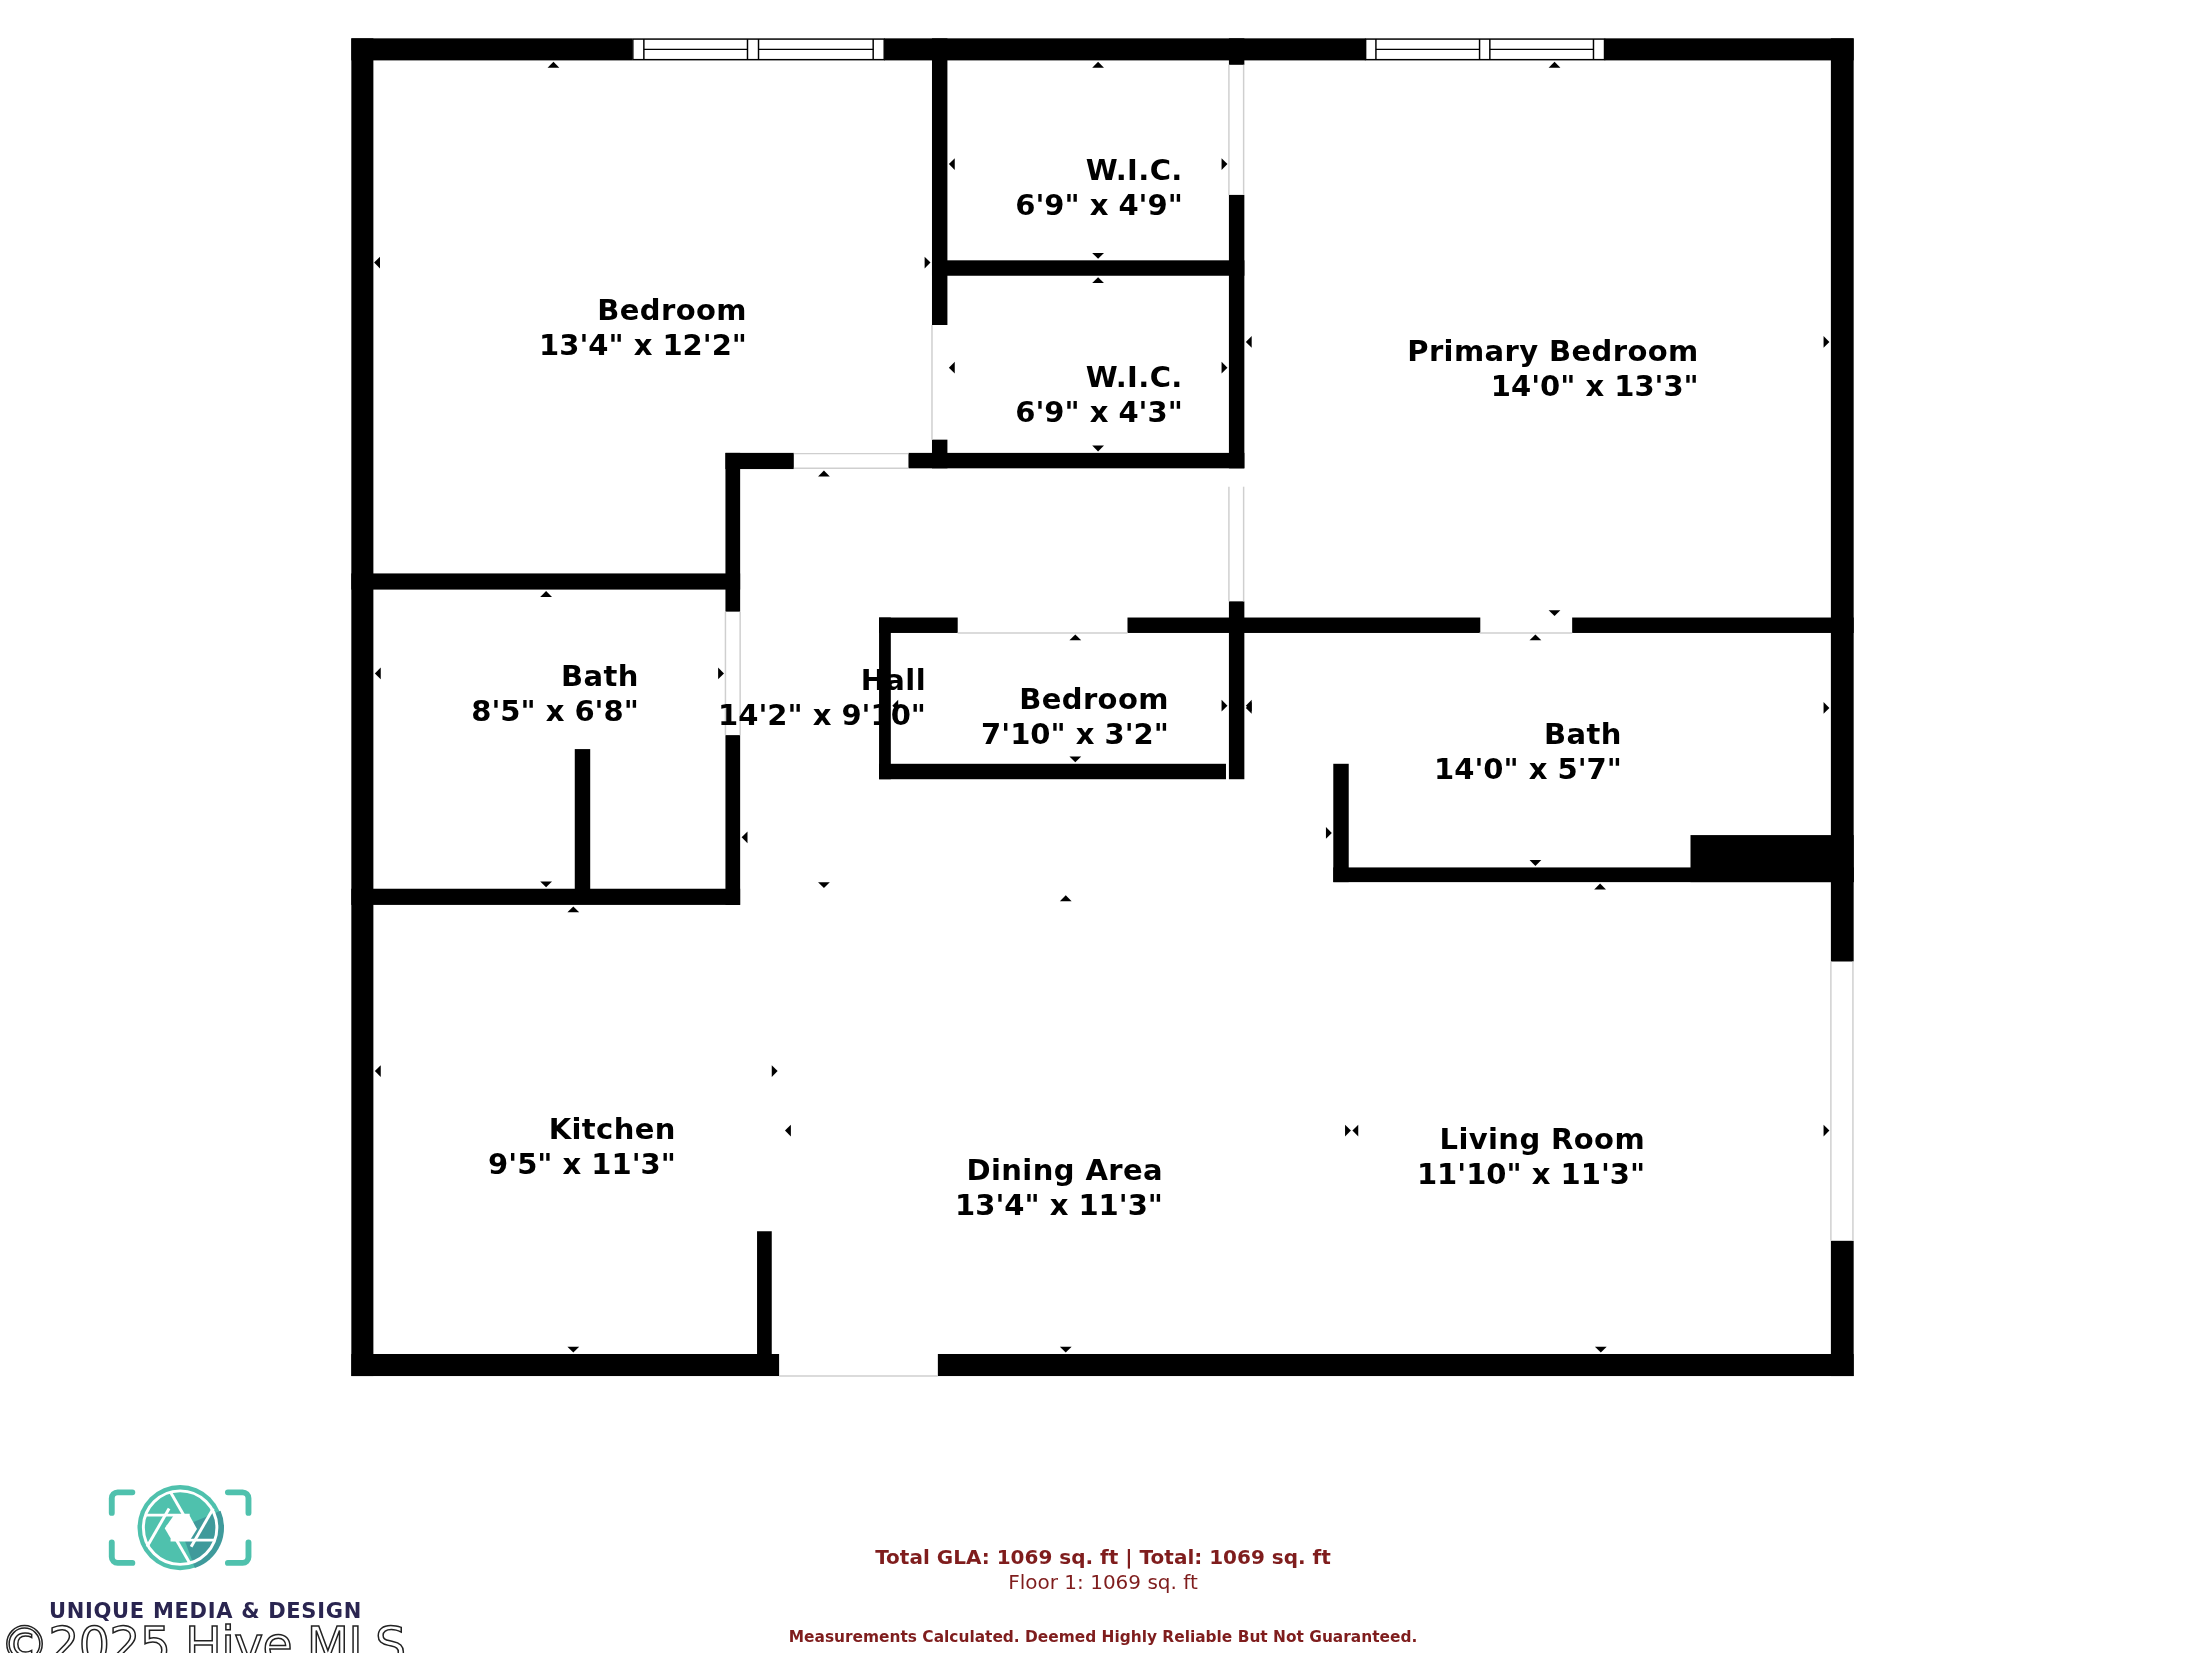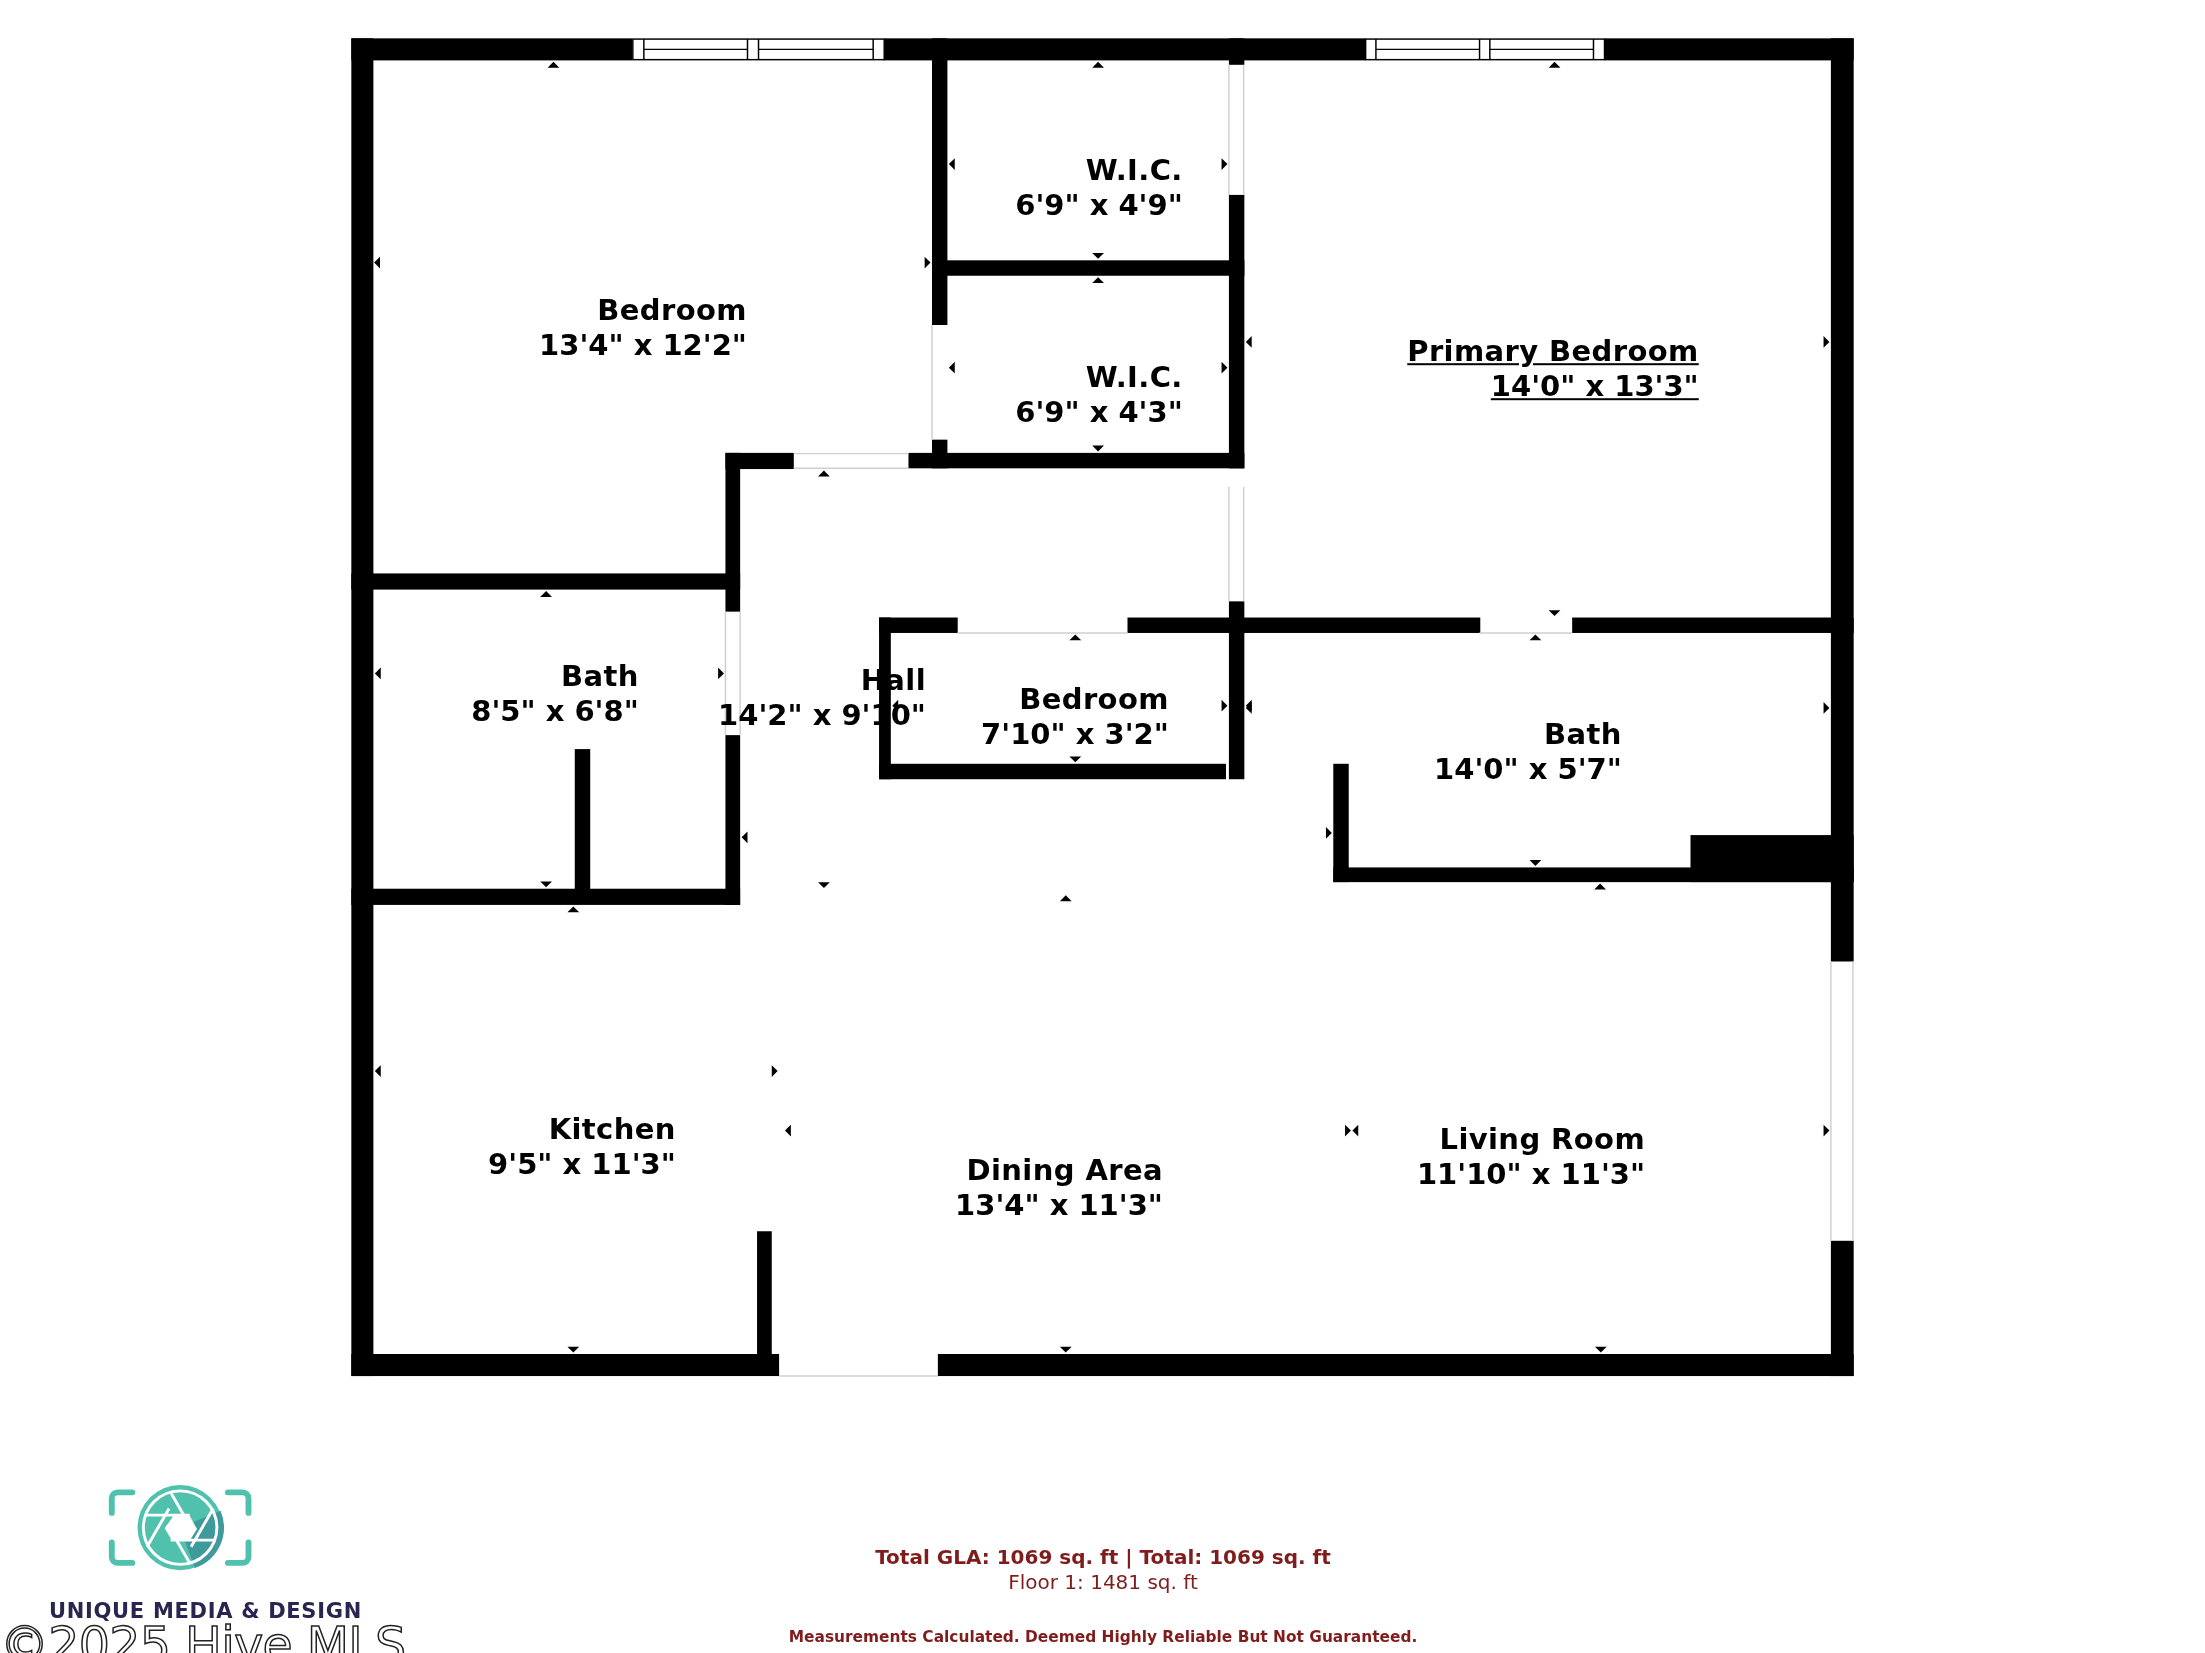--- a/index.html
+++ b/index.html
@@ -161,21 +161,21 @@
   <span class="room-dims">13'4" x 12'2"</span>
 </div>
 <div class="room-label" style="left:1099px; top:188px;">
   <span class="room-name">W.I.C.</span>
   <span class="room-dims">6'9" x 4'9"</span>
 </div>
 <div class="room-label" style="left:1099px; top:395px;">
   <span class="room-name">W.I.C.</span>
   <span class="room-dims">6'9" x 4'3"</span>
 </div>
-<div class="room-label" style="left:1553px; top:369px;text-decoration:underline;">
+<div class="room-label" style="left:1553px; top:369px;">
   <span class="room-name">Primary Bedroom</span>
   <span class="room-dims">14'0" x 13'3"</span>
 </div>
 <div class="room-label" style="left:555px; top:694px;">
   <span class="room-name">Bath</span>
   <span class="room-dims">8'5" x 6'8"</span>
 </div>
 <div class="room-label" style="left:822px; top:698px;">
   <span class="room-name">Hall</span>
   <span class="room-dims">14'2" x 9'10"</span>
@@ -195,21 +195,21 @@
 <div class="room-label" style="left:1059px; top:1188px;">
   <span class="room-name">Dining Area</span>
   <span class="room-dims">13'4" x 11'3"</span>
 </div>
 <div class="room-label" style="left:1531px; top:1157px;">
   <span class="room-name">Living Room</span>
   <span class="room-dims">11'10" x 11'3"</span>
 </div>
 
 <div class="footer footer-total">Total GLA: 1069 sq. ft | Total: 1069 sq. ft</div>
-<div class="footer footer-floor">Floor 1: 1481 sq. ft</div>
+<div class="footer footer-floor">Floor 1: 1069 sq. ft</div>
 <div class="footer footer-disclaimer">Measurements Calculated. Deemed Highly Reliable But Not Guaranteed.</div>
 
 <svg class="logo" viewBox="60 2020 420 200" xmlns="http://www.w3.org/2000/svg">
   <g fill="none" stroke="#4fc1ad" stroke-width="8" stroke-linecap="round">
     <path d="M152,2058 v-20 a8,8 0 0 1 8,-8 h20"></path>
     <path d="M310,2030 h20 a8,8 0 0 1 8,8 v20"></path>
     <path d="M152,2098 v20 a8,8 0 0 0 8,8 h20"></path>
     <path d="M338,2098 v20 a8,8 0 0 1 -8,8 h-20"></path>
   </g>
   <g>

